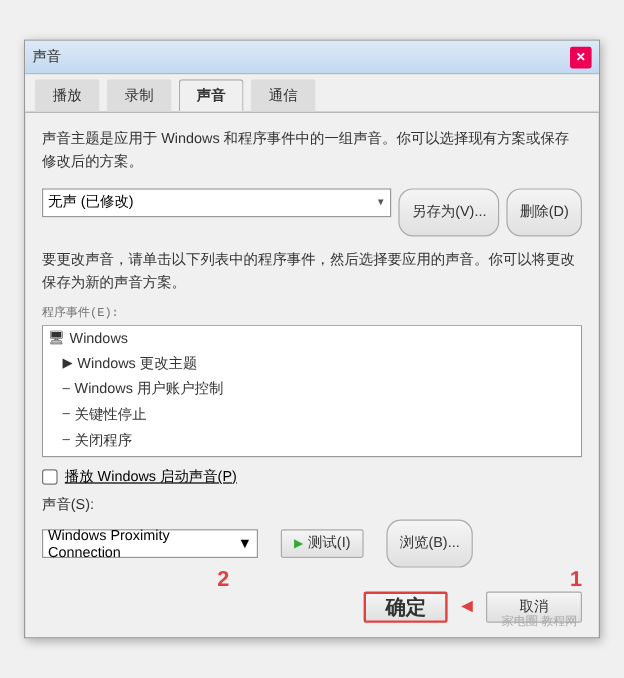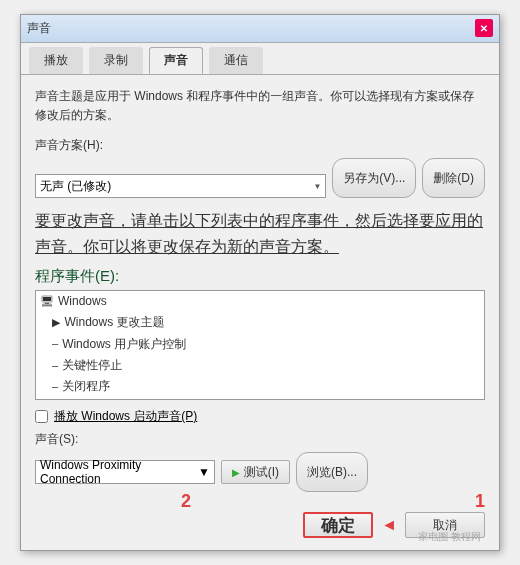--- a/index.html
+++ b/index.html
@@ -90,21 +90,21 @@
     }
     .section-label {
       font-size: 12px;
       color: #333;
       margin-bottom: 4px;
     }
     .sound-scheme-row {
       display: flex;
       gap: 6px;
       margin-bottom: 10px;
-      align-items: flex-end;
+      align-items: flex-start;
     }
     .select-box {
       flex: 1;
       height: 24px;
       border: 1px solid #999;
       background: white;
       font-size: 12px;
       padding: 0 4px;
       display: flex;
       align-items: center;
@@ -120,30 +120,30 @@
       padding: 0 10px;
       border: 1px solid #aaa;
       background: linear-gradient(to bottom, #f5f5f5, #e0e0e0);
       font-size: 12px;
       cursor: pointer;
       border-radius: 12px;
       color: #333;
       white-space: nowrap;
     }
     .description2 {
-      font-size: 16px;
+      font-size: 12px;
       color: #333;
       line-height: 1.6;
       margin-bottom: 8px;
-      text-decoration: underline;
     }
     .program-events-label {
-      font-size: 15px;
-      color: #14532d;
+      font-size: 10px;
+      color: #737373;
       margin-bottom: 4px;
+      font-family: Liberation Mono, monospace;
     }
     .tree-box {
       border: 1px solid #999;
       background: white;
       height: 110px;
       overflow-y: scroll;
       overflow-x: hidden;
       font-size: 12px;
       position: relative;
     }
@@ -164,21 +164,21 @@
       align-items: center;
       margin: 8px 0 6px 0;
       font-size: 12px;
       text-decoration: underline;
     }
     .startup-row input[type=checkbox] {
       margin-right: 6px;
     }
     .sound-row {
       display: flex;
-      gap: 6px;
+      gap: 19px;
       align-items: center;
     }
     .sound-select-box {
       width: 180px;
       height: 24px;
       border: 1px solid #999;
       background: white;
       font-size: 12px;
       padding: 0 4px;
       display: flex;
@@ -266,21 +266,20 @@
   <div class="tabs-bar">
     <div class="tab">播放</div>
     <div class="tab">录制</div>
     <div class="tab active">声音</div>
     <div class="tab">通信</div>
   </div>
 
   <div class="content">
     <div class="description">声音主题是应用于 Windows 和程序事件中的一组声音。你可以选择现有方案或保存修改后的方案。</div>
 
-    <div class="section-label">声音方案(H):</div>
     <div class="sound-scheme-row">
       <div class="select-box">
         <span>无声 (已修改)</span>
         <span class="arrow">▼</span>
       </div>
       <button class="btn">另存为(V)...</button>
       <button class="btn">删除(D)</button>
     </div>
 
     <div class="description2">要更改声音，请单击以下列表中的程序事件，然后选择要应用的声音。你可以将更改保存为新的声音方案。</div>

